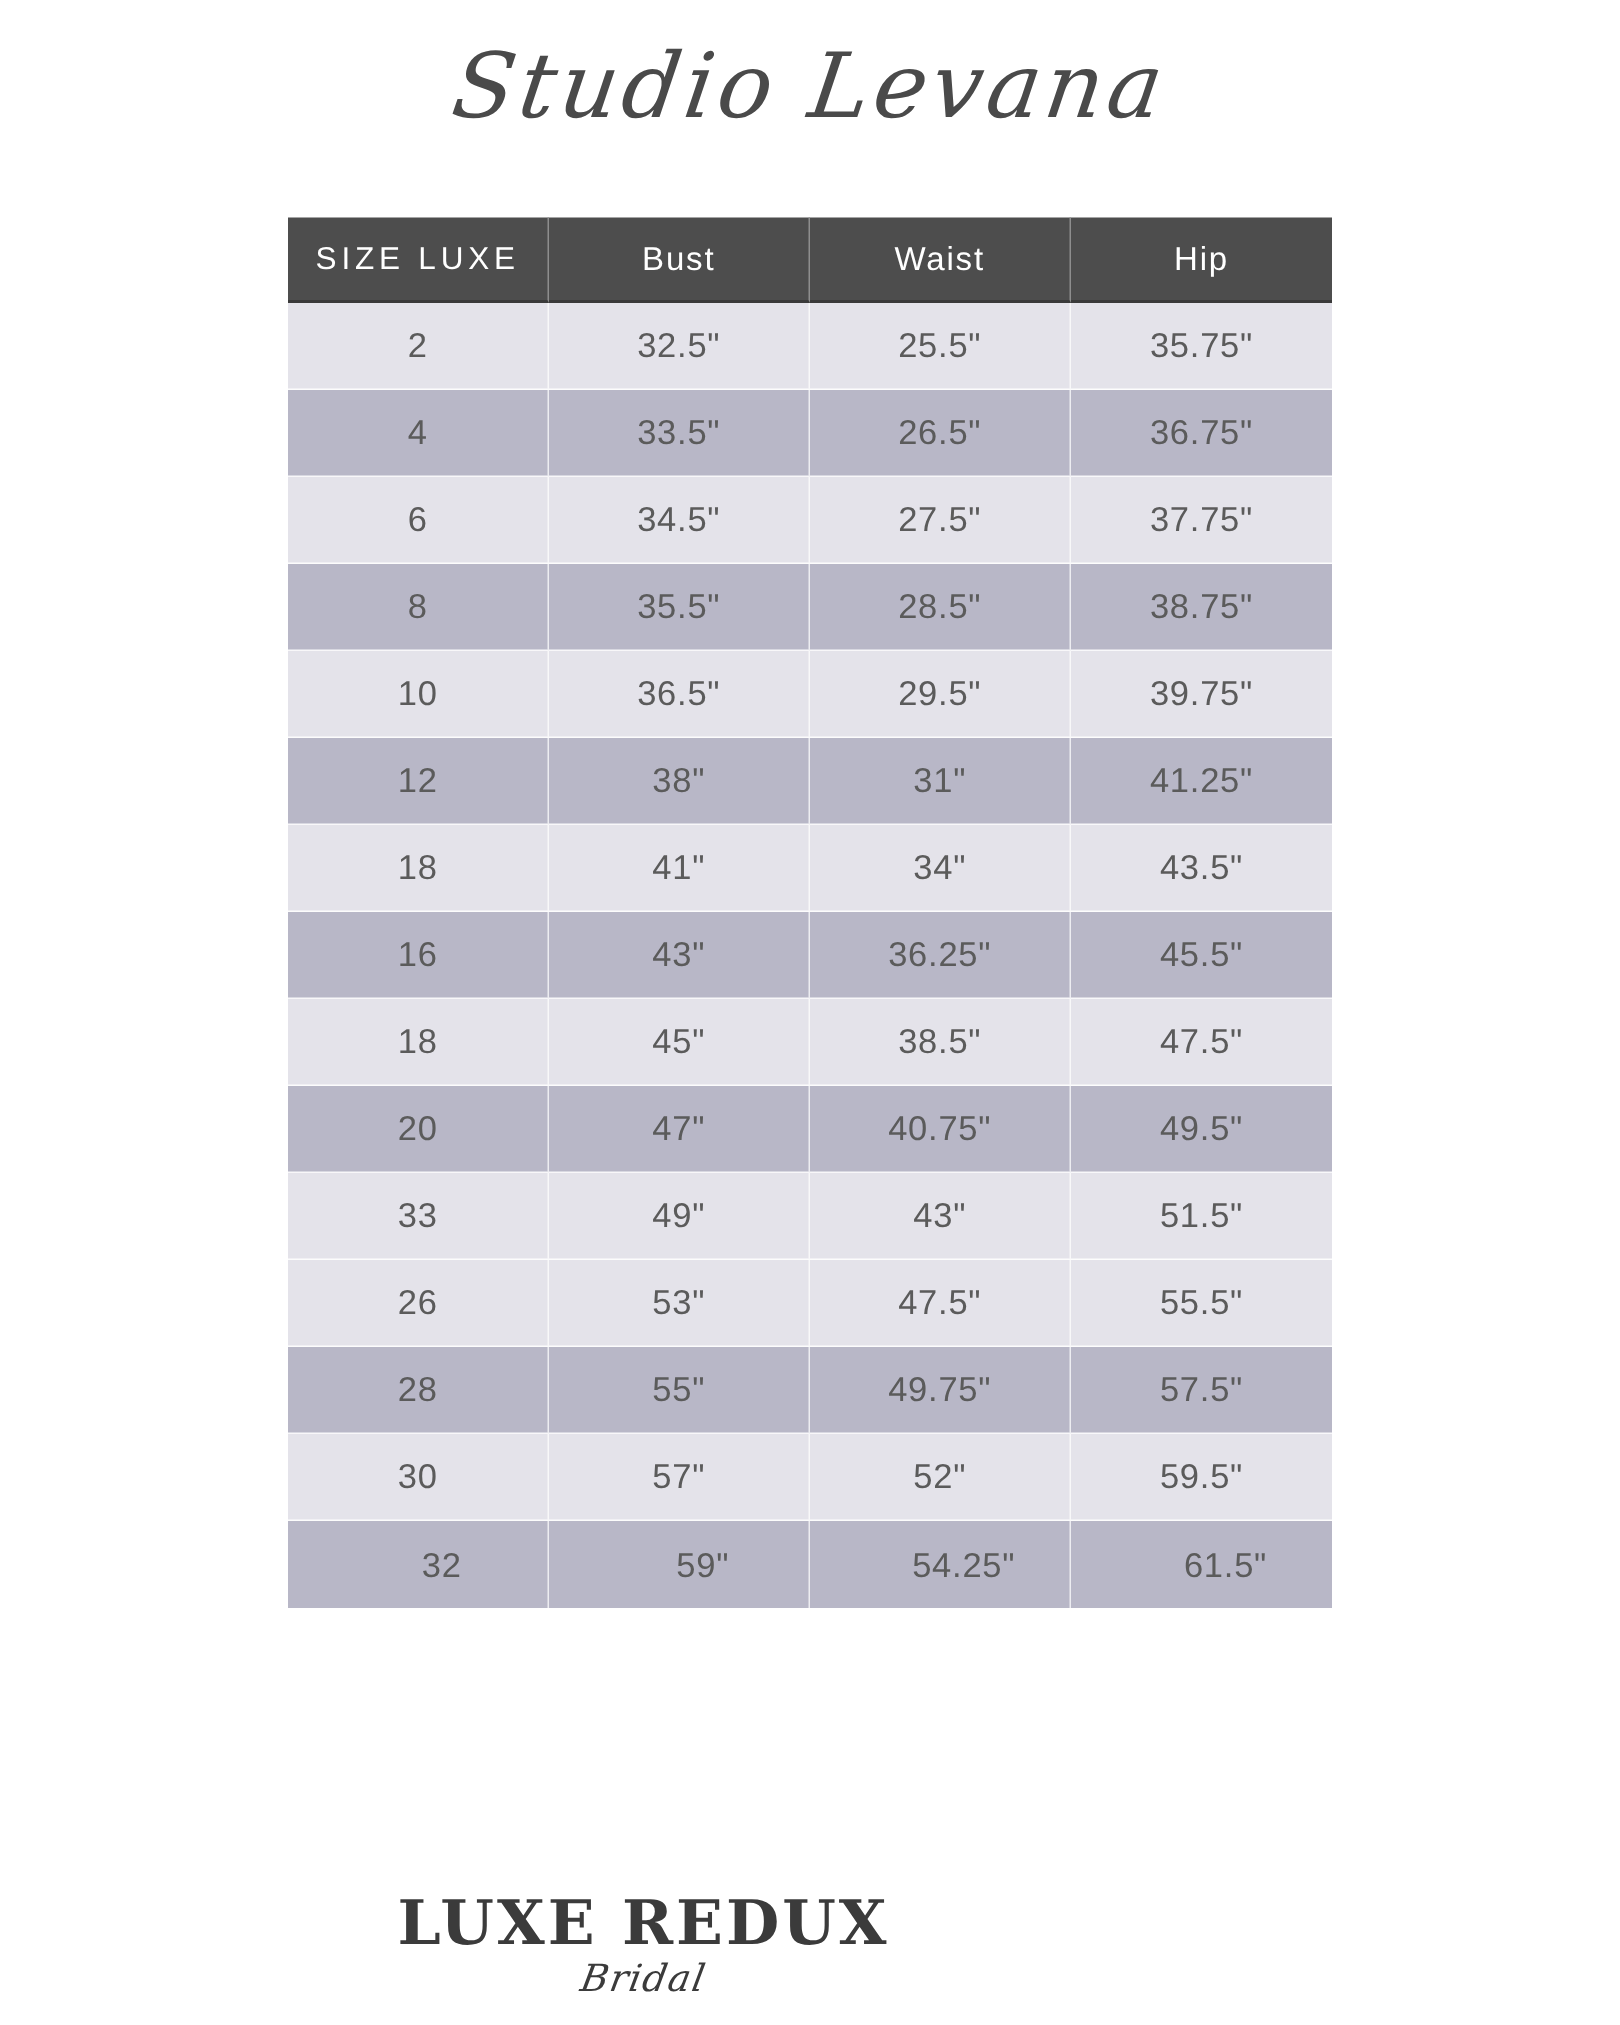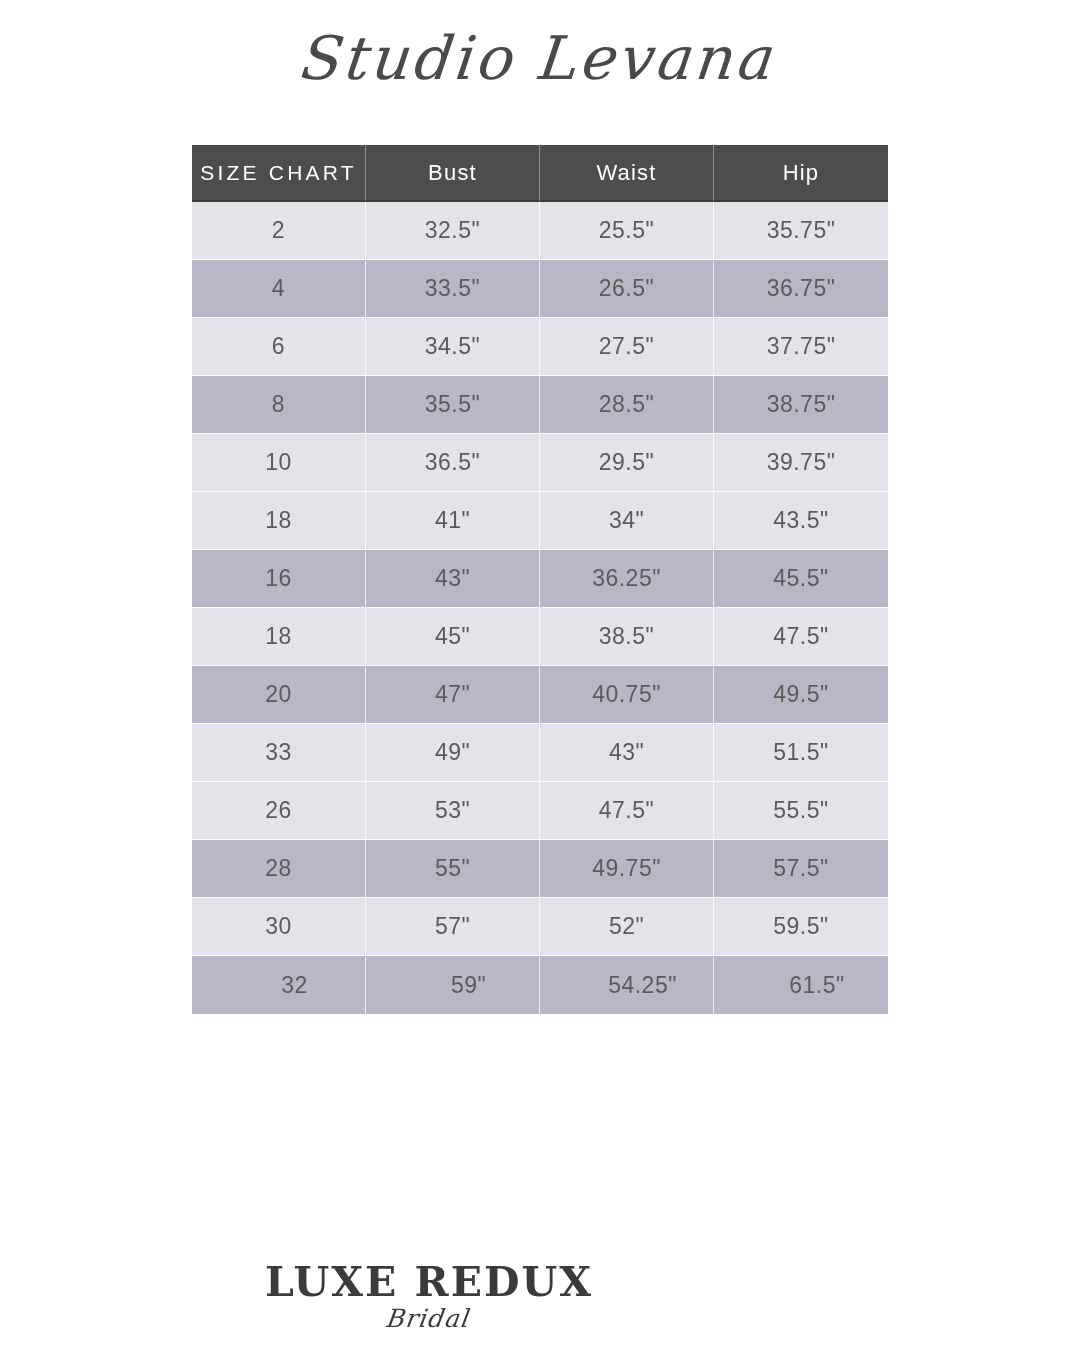--- a/index.html
+++ b/index.html
@@ -122,21 +122,21 @@
 <div class="chart-wrap">
   <table class="size-chart">
     <colgroup>
       <col>
         <col>
         <col>
         <col>
     </colgroup>
     <thead>
       <tr>
-        <th class="col-size">SIZE CHART</th>
+        <th class="col-size">SIZE LUXE</th>
         <th class="col-measure">Bust</th>
         <th class="col-measure">Waist</th>
         <th class="col-measure">Hip</th>
       </tr>
     </thead>
     <tbody id="chart-body">
         <tr class="row-light">
           <td>2</td>
           <td>32.5"</td>
           <td>25.5"</td>
@@ -159,20 +159,26 @@
           <td>35.5"</td>
           <td>28.5"</td>
           <td>38.75"</td>
         </tr>
         <tr class="row-light">
           <td>10</td>
           <td>36.5"</td>
           <td>29.5"</td>
           <td>39.75"</td>
         </tr>
+        <tr class="row-dark">
+          <td>12</td>
+          <td>38"</td>
+          <td>31"</td>
+          <td>41.25"</td>
+        </tr>
         <tr class="row-light">
           <td>18</td>
           <td>41"</td>
           <td>34"</td>
           <td>43.5"</td>
         </tr>
         <tr class="row-dark">
           <td>16</td>
           <td>43"</td>
           <td>36.25"</td>

